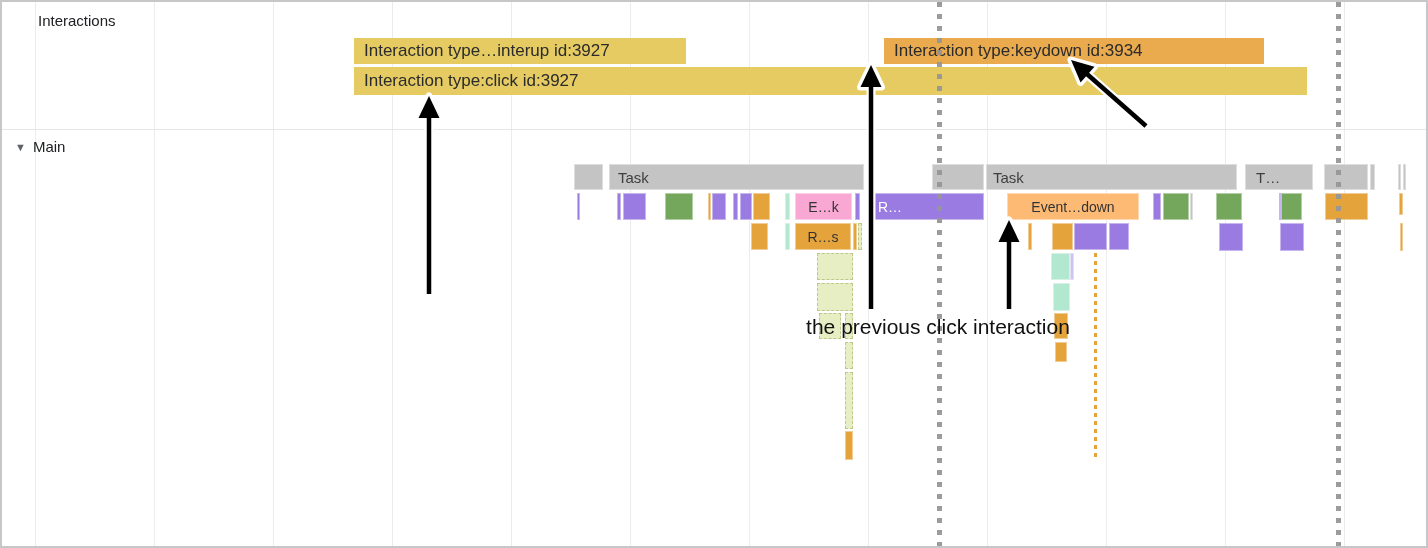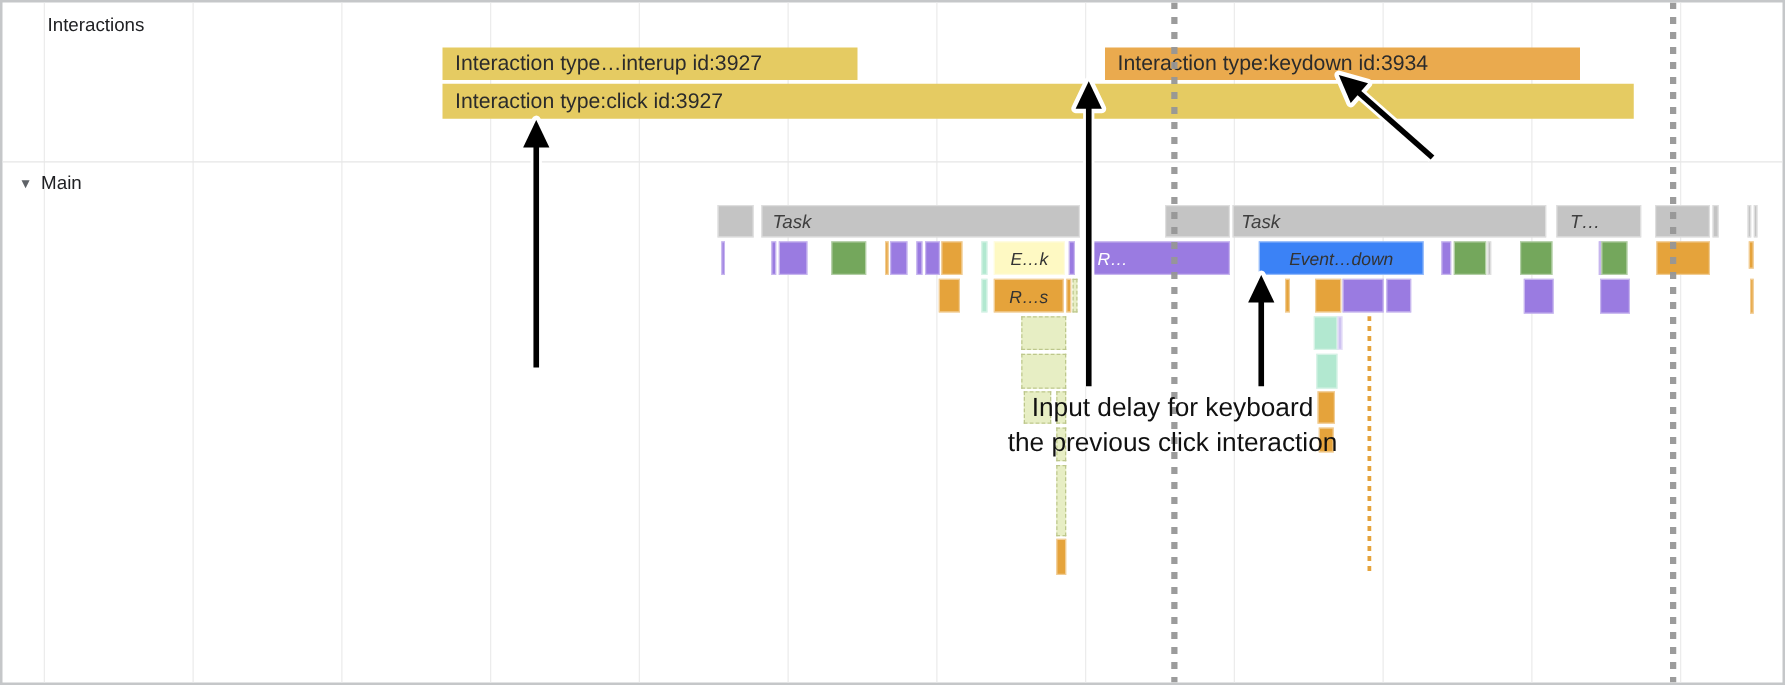--- a/index.html
+++ b/index.html
@@ -14,21 +14,20 @@
   .tri{color:#5f6368;font-size:11px;margin-right:7px;}
   .bar{
     position:absolute;z-index:2;display:flex;align-items:center;
     font-size:17px;color:#2b2b2b;padding-left:10px;box-sizing:border-box;
     white-space:nowrap;overflow:hidden;margin-left:12px;
   }
   .seg{
     position:absolute;z-index:2;box-sizing:border-box;display:flex;align-items:center;
     justify-content:center;font-size:14px;color:#333;white-space:nowrap;overflow:hidden;
     border:1px solid rgba(255,255,255,.45);
-    font-style:italic;
   }
   .seg.leftlab{justify-content:flex-start;}
   .seg.gray{font-size:15px;color:#3f3f3f;}
   .seg.lime{border:1px dashed rgba(185,195,135,.9);}
   .seg.dashedcol{border:none;}
   .dotline{
     position:absolute;top:0;bottom:0;width:5px;z-index:3;
     background:repeating-linear-gradient(180deg,rgba(150,150,150,.95) 0 5px,transparent 5px 12px);
   }
   .arrow-svg{position:absolute;left:0;top:0;z-index:4;pointer-events:none;}
@@ -85,24 +84,24 @@
       <div class="seg purple" style="left: 575px; top: 191px; width: 3px; height: 27px; background: rgb(154, 123, 225);"></div>
       <div class="seg purple" style="left: 615px; top: 191px; width: 4px; height: 27px; background: rgb(154, 123, 225);"></div>
       <div class="seg purple" style="left: 621px; top: 191px; width: 23px; height: 27px; background: rgb(154, 123, 225);"></div>
       <div class="seg green" style="left: 663px; top: 191px; width: 28px; height: 27px; background: rgb(116, 167, 92);"></div>
       <div class="seg orange" style="left: 706px; top: 191px; width: 3px; height: 27px; background: rgb(229, 163, 59);"></div>
       <div class="seg purple" style="left: 710px; top: 191px; width: 14px; height: 27px; background: rgb(154, 123, 225);"></div>
       <div class="seg purple" style="left: 731px; top: 191px; width: 5px; height: 27px; background: rgb(154, 123, 225);"></div>
       <div class="seg purple" style="left: 738px; top: 191px; width: 12px; height: 27px; background: rgb(154, 123, 225);"></div>
       <div class="seg orange" style="left: 751px; top: 191px; width: 17px; height: 27px; background: rgb(229, 163, 59);"></div>
       <div class="seg mint" style="left: 783px; top: 191px; width: 5px; height: 27px; background: rgb(178, 232, 208);"></div>
-      <div class="seg orange" style="left: 793px; top: 191px; width: 57px; height: 27px; background: #fef9c3;">E…k</div>
+      <div class="seg orange" style="left: 793px; top: 191px; width: 57px; height: 27px; background: #f9a8d4;">E…k</div>
       <div class="seg purple" style="left: 853px; top: 191px; width: 5px; height: 27px; background: rgb(154, 123, 225);"></div>
       <div class="seg purple leftlab" style="left: 871px; top: 191px; width: 111px; height: 27px; background: rgb(154, 123, 225); padding-left: 4px; color: rgb(255, 255, 255);">R…</div>
-      <div class="seg orange" style="left: 1005px; top: 191px; width: 132px; height: 27px; background: #3b82f6;">Event…down</div>
+      <div class="seg orange" style="left: 1005px; top: 191px; width: 132px; height: 27px; background: #fdba74;">Event…down</div>
       <div class="seg purple" style="left: 1151px; top: 191px; width: 8px; height: 27px; background: rgb(154, 123, 225);"></div>
       <div class="seg green" style="left: 1161px; top: 191px; width: 26px; height: 27px; background: rgb(116, 167, 92);"></div>
       <div class="seg gray" style="left: 1188px; top: 191px; width: 3px; height: 27px; background: rgb(196, 196, 196);"></div>
       <div class="seg green" style="left: 1214px; top: 191px; width: 26px; height: 27px; background: rgb(116, 167, 92);"></div>
       <div class="seg purple" style="left: 1277px; top: 191px; width: 2px; height: 27px; background: rgb(154, 123, 225);"></div>
       <div class="seg green" style="left: 1279px; top: 191px; width: 21px; height: 27px; background: rgb(116, 167, 92);"></div>
       <div class="seg orange" style="left: 1323px; top: 191px; width: 43px; height: 27px; background: rgb(229, 163, 59);"></div>
       <div class="seg orange" style="left: 1397px; top: 191px; width: 4px; height: 22px; background: rgb(229, 163, 59);"></div>
       <div class="seg orange" style="left: 749px; top: 221px; width: 17px; height: 27px; background: rgb(229, 163, 59);"></div>
       <div class="seg mint" style="left: 783px; top: 221px; width: 5px; height: 27px; background: rgb(178, 232, 208);"></div>
@@ -158,17 +157,16 @@
         <line x1="1144" y1="124" x2="1083.2635568215323" y2="70.55193000294847" stroke="#fff" stroke-width="9"></line>
         <polygon points="1069,58 1092.4522902686667,64.65132175993561 1078.5791044759344,80.41630561531348" fill="#fff" stroke="#fff" stroke-width="7" stroke-linejoin="round"></polygon>
         <line x1="1144" y1="124" x2="1083.2635568215323" y2="70.55193000294847" stroke="#000" stroke-width="4.5"></line>
         <polygon points="1069,58 1092.4522902686667,64.65132175993561 1078.5791044759344,80.41630561531348" fill="#000"></polygon>
       </g>
     </svg>
 
 
 
   <div class="ann" id="ann-input-delay" style="left: 936px; top: 311px;">
-    <div>Input delay for keyboard</div>
     <div>the previous click interaction</div>
   </div>
 
 </div>
 
 </body></html>

